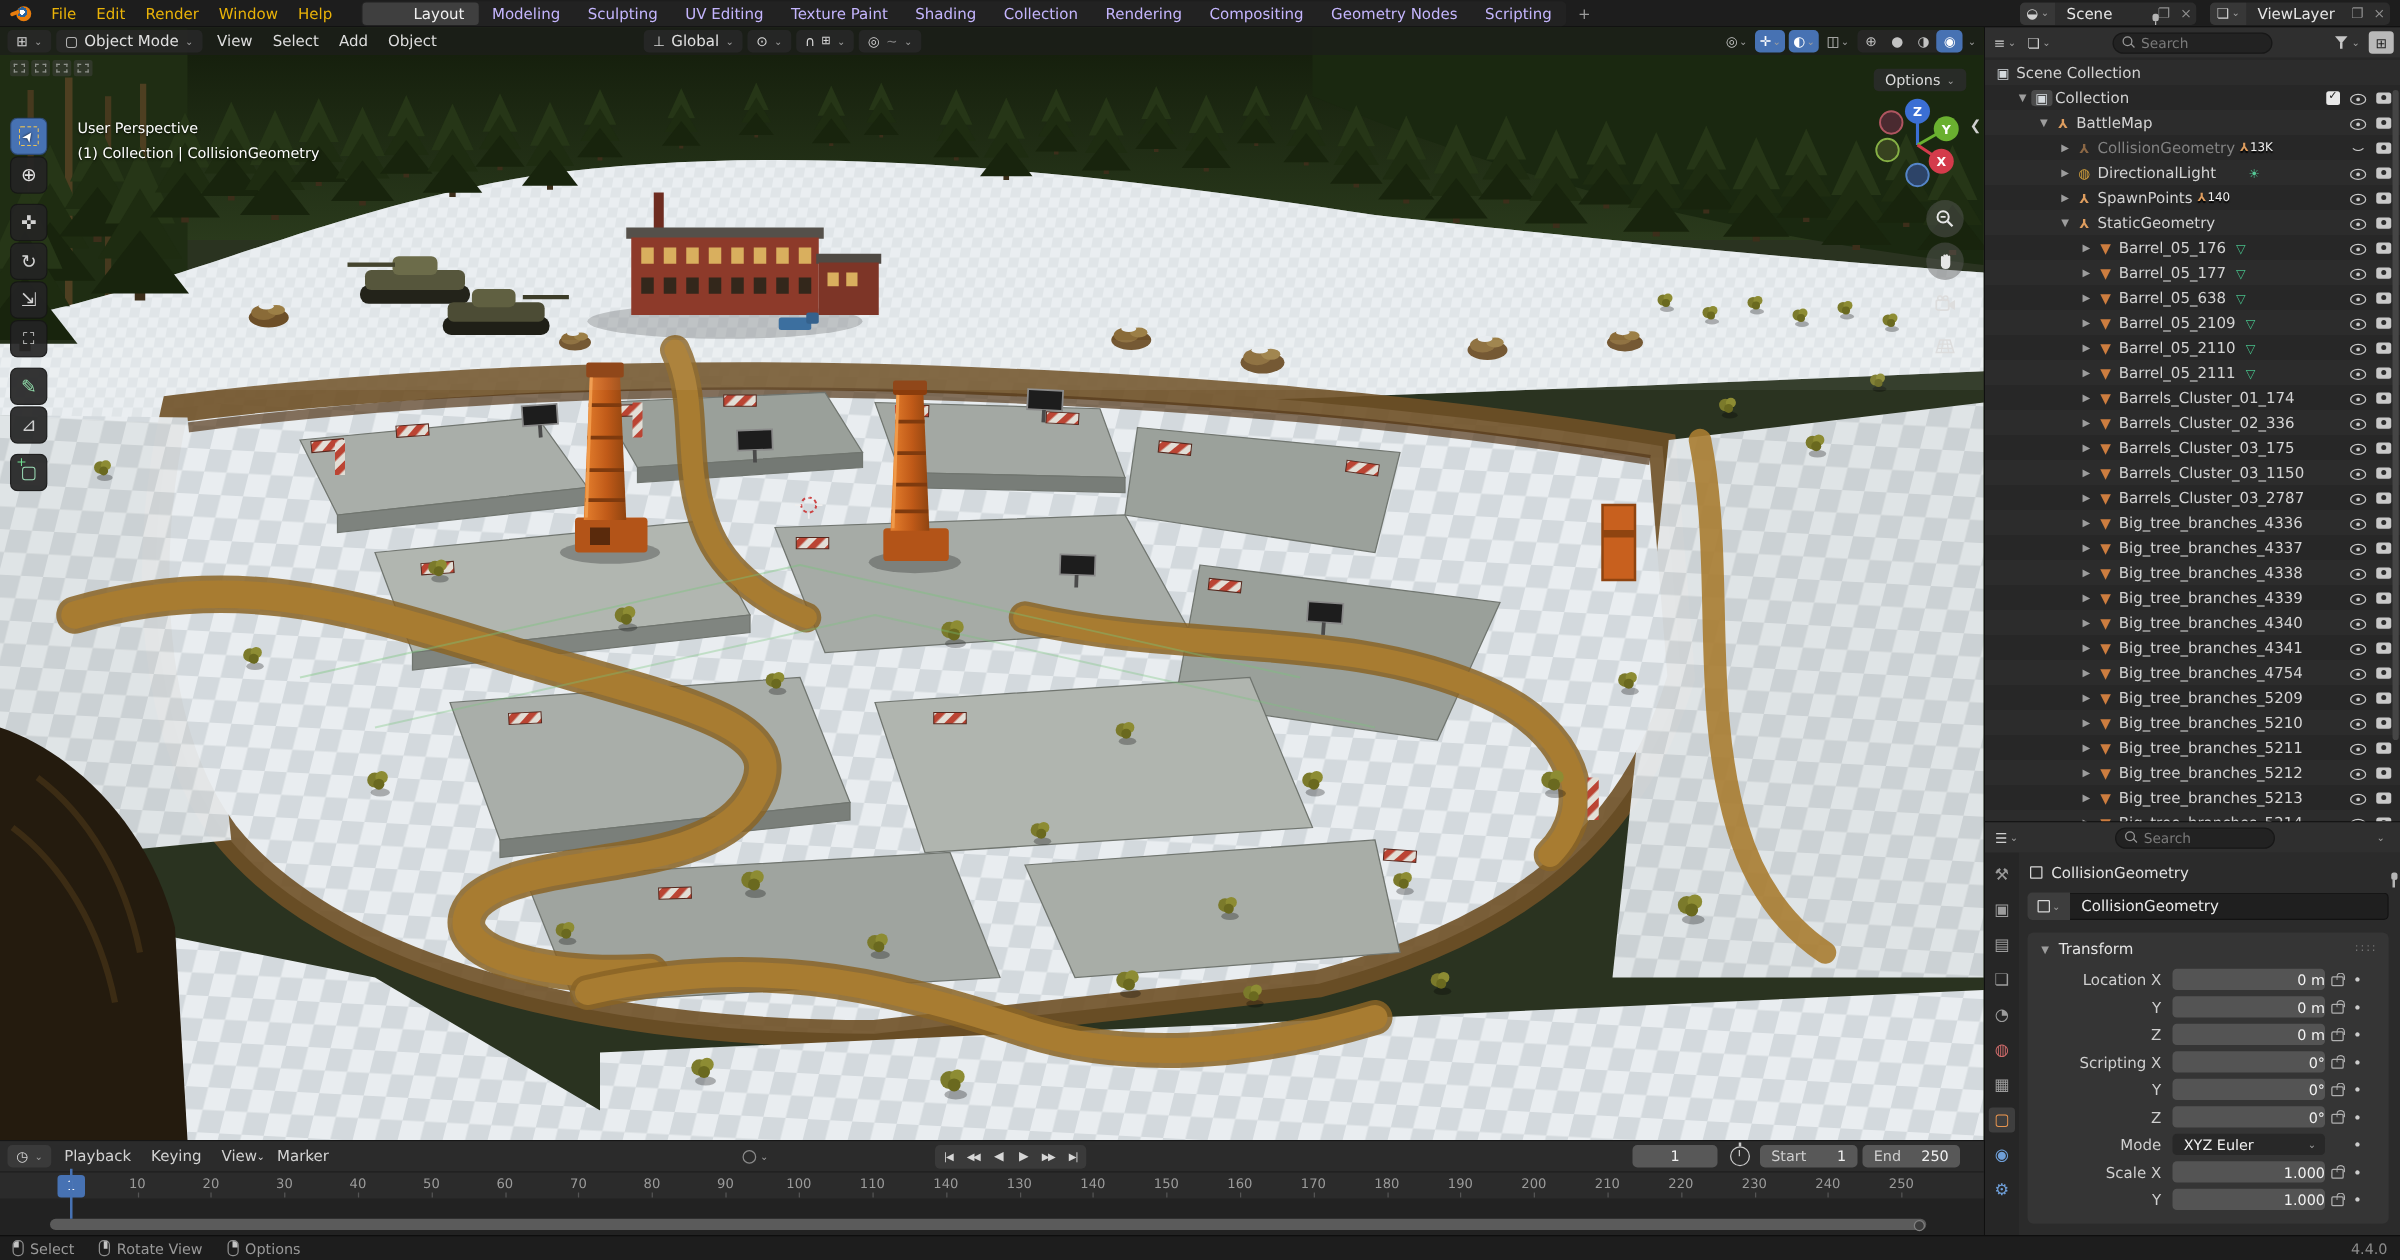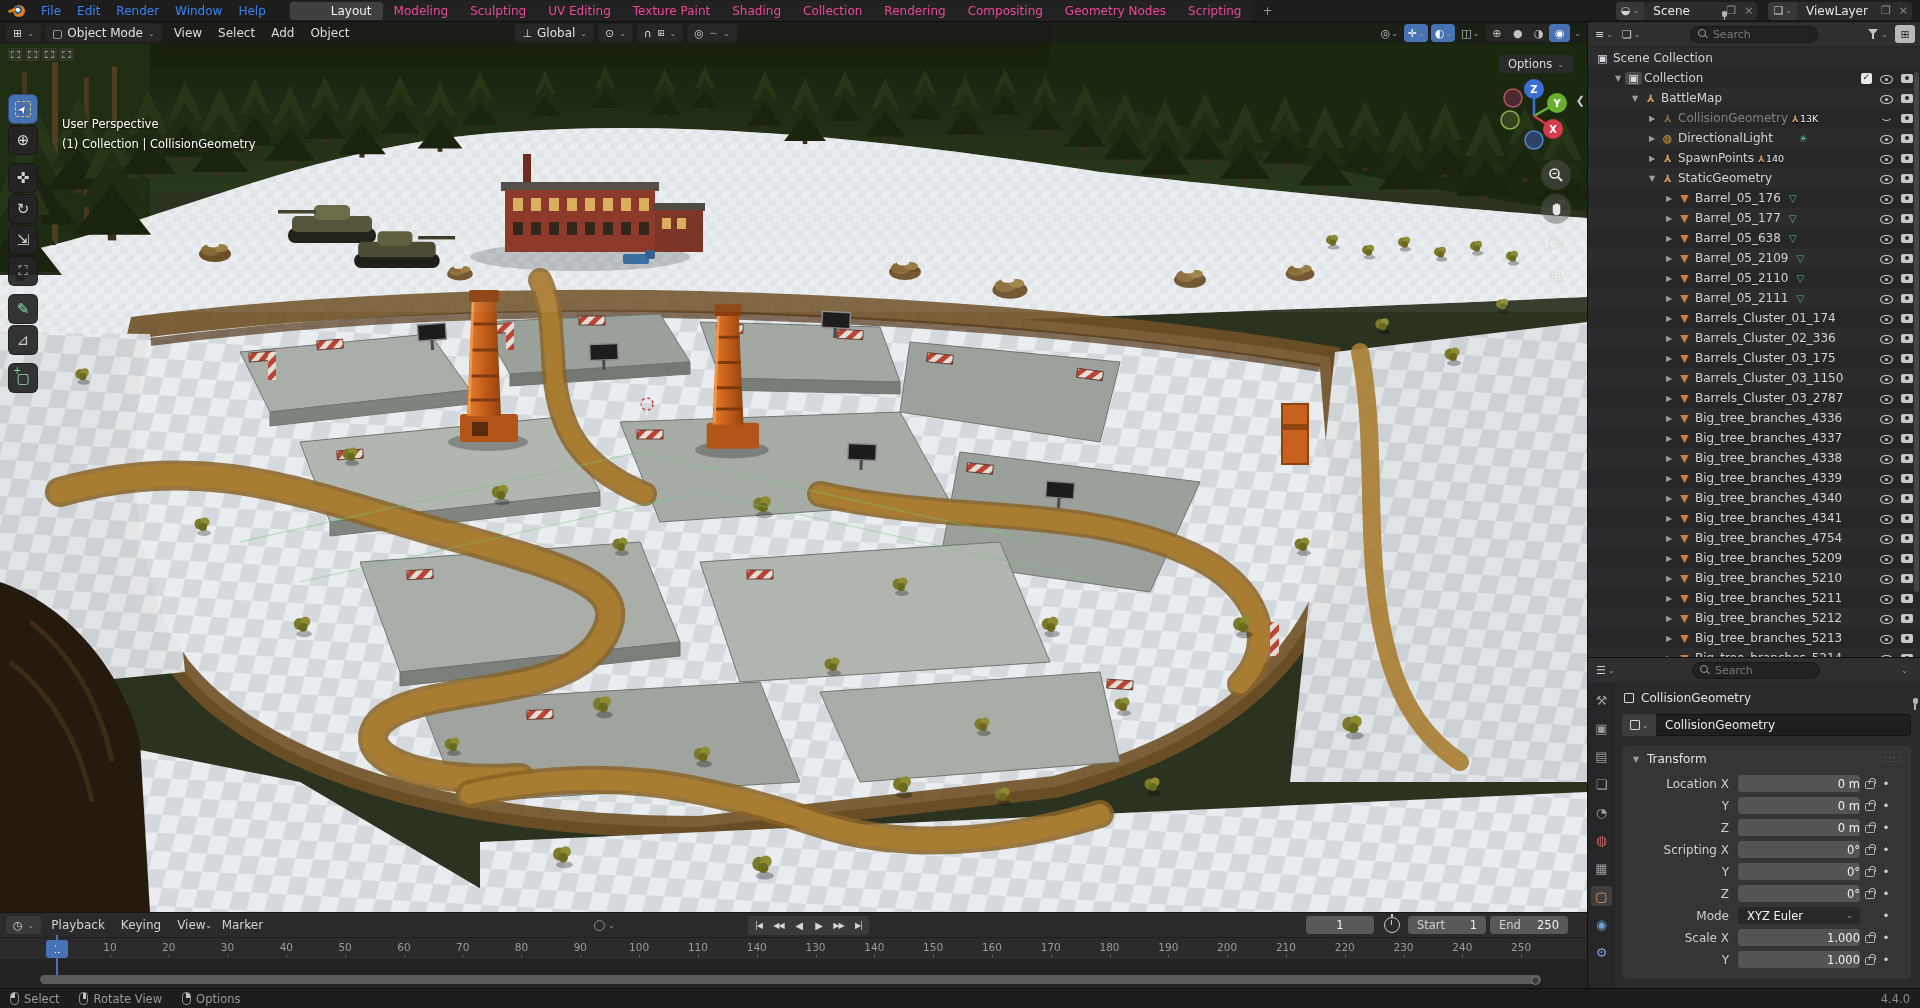--- a/index.html
+++ b/index.html
@@ -6,23 +6,23 @@
   html,body { width:1920px; height:1008px; overflow:hidden; background:#1b1b1b;
     font-family:"DejaVu Sans","Liberation Sans",sans-serif; font-size:12px; color:#c8c8c8; }
   .muted { color:#828282 !important; }
   .muted .oi { opacity:.55; }
 
   
   .topbar { height:22px; background:#1d1d1d; display:flex; align-items:center; padding:0 8px; gap:1px; border-bottom:1px solid #0e0e0e; }
   .blender-logo { width:18px; height:14px; position:relative; margin-right:6px; }
   .blender-logo::before { content:""; position:absolute; right:1px; top:1px; width:12px; height:12px; border-radius:50%; background:radial-gradient(circle at 40% 40%, #fff 0 2px, #2b65a0 2px 4px, #e87d0d 4px); }
   .blender-logo::after { content:""; position:absolute; left:0; top:5px; width:8px; height:3px; background:#e87d0d; border-radius:2px; transform:rotate(-20deg); }
-  .tb-menu { padding:2px 8px; border-radius:3px; color:#3b82f6; }
+  .tb-menu { padding:2px 8px; border-radius:3px; color:#eab308; }
   .ws-tabs { display:flex; margin-left:14px; background:#222222; border-radius:4px; padding:1px; }
-  .ws-tab { padding:2px 11px; color:#ec4899; border-radius:3px; white-space:nowrap; }
+  .ws-tab { padding:2px 11px; color:#c4b5fd; border-radius:3px; white-space:nowrap; }
   .ws-tab.active { background:#3f3f3f; color:#f0f0f0;padding-left:41px; }
   .ws-add { padding:2px 8px; color:#9a9a9a; }
   .tb-spacer { flex:1; }
   .db-widget { display:flex; align-items:center; height:18px; background:#2c2c2c; border-radius:4px; margin-left:10px; overflow:hidden; }
   .db-icon { display:flex; align-items:center; gap:2px; padding:0 5px; height:100%; background:#373737; color:#cfcfcf; font-size:11px; }
   .db-name { padding:0 9px; color:#e6e6e6; min-width:70px; }
   .db-btn { padding:0 4px; color:#8f8f8f; font-size:11px; }
   .car { font-size:8px; color:#9f9f9f; }
 
   
@@ -67,21 +67,21 @@
   .tool-btn[data-icon="cursor"]::before { content:"⊕"; color:#e0e0e0; }
   .tool-btn[data-icon="move"]::before { content:"✜"; }
   .tool-btn[data-icon="rotate"]::before { content:"↻"; }
   .tool-btn[data-icon="scale"]::before { content:"⇲"; }
   .tool-btn[data-icon="transform"]::before { content:"⛶"; font-size:13px; }
   .tool-btn[data-icon="annotate"]::before { content:"✎"; color:#8fd9a8; }
   .tool-btn[data-icon="measure"]::before { content:"⊿"; color:#cfcfcf; }
   .tool-btn[data-icon="add-cube"]::before { content:"▢"; color:#9adbb5; font-size:14px; }
   .tool-btn[data-icon="add-cube"]::after { content:"+"; position:absolute; top:1px; left:4px; color:#6fdc8f; font-size:10px; }
 
-  .vp-text { position:absolute; left:62px; top:70px; z-index:14; color:#ffffff; font-size:11.5px; line-height:20px; text-shadow:0 1px 2px rgba(0,0,0,.85);margin-top:22px; }
+  .vp-text { position:absolute; left:62px; top:70px; z-index:14; color:#ffffff; font-size:11.5px; line-height:20px; text-shadow:0 1px 2px rgba(0,0,0,.85); }
 
   
   .gizmo { position:absolute; top:54px; right:14px; width:78px; height:78px; z-index:14; }
   .nav-col { position:absolute; top:138px; right:16px; display:flex; flex-direction:column; gap:4px; z-index:14; }
   .nav-btn { width:30px; height:30px; border-radius:50%; display:flex; align-items:center; justify-content:center; }
   .nav-btn.bg { background:rgba(90,90,90,.45); }
   .sidebar-arrow { position:absolute; top:72px; right:2px; color:#cfcfcf; font-size:11px; z-index:14; }
 
   
   .timeline { height:76px; background:#262626; border-top:1px solid #161616; position:relative; }

